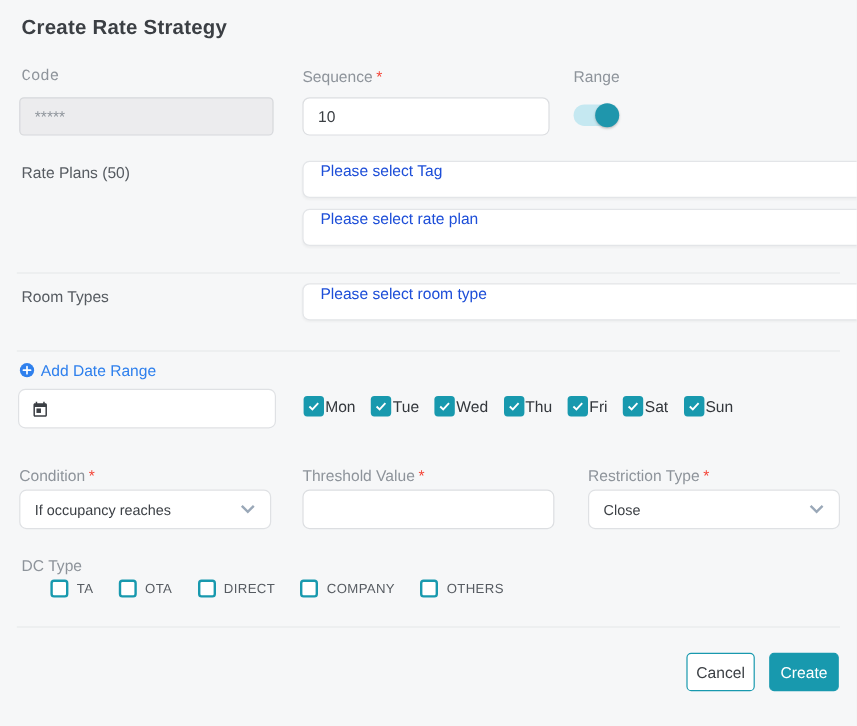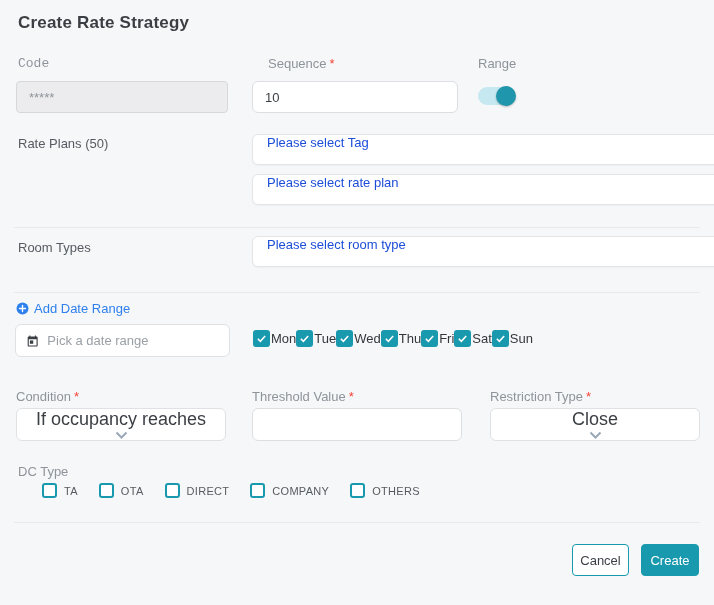--- a/index.html
+++ b/index.html
@@ -17,21 +17,21 @@
   .input {
     height:32px; background:#fff; border:1px solid #dcdee1; border-radius:6px;
     padding:0 12px; font-size:13px; color:#3b3f44; outline:none; width:100%;
     font-family:"Liberation Sans","DejaVu Sans",sans-serif;
   }
   .input::placeholder { color:#9aa0a6; }
   .input.disabled { background:#ececee; border-color:#d6d8db; color:#8e949b; border-radius:4px; }
   .wrap-code   { left:16px;  top:81px;  width:212px; }
   .wrap-seq    { left:252px; top:81px;  width:206px; }
   .lab-code    { left:18px;  top:56px;font-family:Liberation Mono, monospace; }
-  .lab-seq     { left:268px; top:56px; }
+  .lab-seq     { left:252px; top:56px; }
   .lab-status  { left:478px; top:56px; }
   
   .toggle { left:478px; top:87px; width:36px; height:18px; border-radius:9px; background:#c5e8f1; cursor:pointer; }
   .toggle .knob { position:absolute; right:-2px; top:-1px; width:20px; height:20px; border-radius:50%; background:#1f96ac; box-shadow:0 1px 2px rgba(0,0,0,.25); }
   
   .dd {
     left:252px; width:518px; height:31px; background:#fff; border:1px solid #e3e5e8;
     border-radius:6px; display:flex; align-items:flex-start; padding:0 14px;
     font-size:13px; color:#1d4ed8; box-shadow:0 1px 2px rgba(0,0,0,.04); cursor:pointer;
   }
@@ -44,31 +44,31 @@
   .divider { left:14px; width:686px; height:1px; background:#e7e9eb; }
   .div1 { top:227px; } .div2 { top:292px; } .div3 { top:522px; }
   
   .addrange { left:16px; top:301px; display:flex; align-items:center; gap:5px; color:#2f80ed; font-size:13px; cursor:pointer; }
   .addrange svg { display:block; }
   
   .datebox { left:15px; top:324px; width:215px; height:33px; background:#fff; border:1px solid #dfe1e4; border-radius:6px; display:flex; align-items:center; gap:8px; padding:0 10px; }
   .datebox input { border:none; outline:none; font-size:13px; color:#3b3f44; width:100%; background:transparent; font-family:"Liberation Sans","DejaVu Sans",sans-serif; }
   .datebox input::placeholder { color:#9aa0a6; }
   
-  .days { left:253px; top:330px; display:flex; align-items:flex-end; }
+  .days { left:253px; top:330px; display:flex; align-items:flex-end; gap:13px; }
   .day { display:flex; align-items:center; font-size:13px; color:#33373c; cursor:pointer; }
   .cbx-on { width:17px; height:17px; background:#1899ae; border-radius:3px; display:flex; align-items:center; justify-content:center; margin-right:1px; flex:none; }
   
   .lab-cond   { left:16px;  top:389px; }
   .lab-thresh { left:252px; top:389px; }
   .lab-restr  { left:490px; top:389px; }
   .sel {
     top:408px; height:33px; background:#fff; border:1px solid #dfe1e4; border-radius:6px;
     display:flex; align-items:center; justify-content:space-between; padding:0 12px;
-    font-size:18px; color:#3b3f44; cursor:pointer;flex-direction:column;
+    font-size:12px; color:#3b3f44; cursor:pointer;
   }
   .sel-cond  { left:16px;  width:210px; }
   .sel-restr { left:490px; width:210px; }
   .wrap-thresh { left:252px; top:408px; width:210px; }
   .wrap-thresh .input { height:33px; }
   
   .lab-dc { left:18px; top:464px; }
   .dcrow { left:18px; top:483px; display:flex; align-items:center; gap:21px;padding-left:24px; }
   .dc { display:flex; align-items:center; gap:7px; font-size:11px; color:#565b61; letter-spacing:.3px; cursor:pointer; }
   .cbx-off { width:15px; height:15px; background:#fff; border:2px solid #1899ae; border-radius:3px; flex:none; }
@@ -125,21 +125,20 @@
         <path d="M12 6.5v11M6.5 12h11" stroke="#fff" stroke-width="2.6" stroke-linecap="round"></path>
       </svg>
     <span>Add Date Range</span>
   </div>
 
   <div class="abs datebox">
     <svg width="15" height="16" viewBox="0 0 24 24">
       <path d="M19 4h-1V2h-2v2H8V2H6v2H5c-1.1 0-2 .9-2 2v14c0 1.1.9 2 2 2h14c1.1 0 2-.9 2-2V6c0-1.1-.9-2-2-2zm0 16H5V9h14v11z" fill="#3b3f44"></path>
       <rect x="7" y="11" width="6" height="6" fill="#3b3f44"></rect>
     </svg>
-    <input placeholder="Pick a date range" style="">
   </div>
 
   <div class="abs days">
     <label class="day">
       <span class="cbx-on">
           <svg width="11" height="11" viewBox="0 0 24 24">
             <path d="M4 12.5l5.5 5.5L20 6.5" fill="none" stroke="#fff" stroke-width="3.4"></path>
           </svg>
         </span>
       <span>Mon</span>

